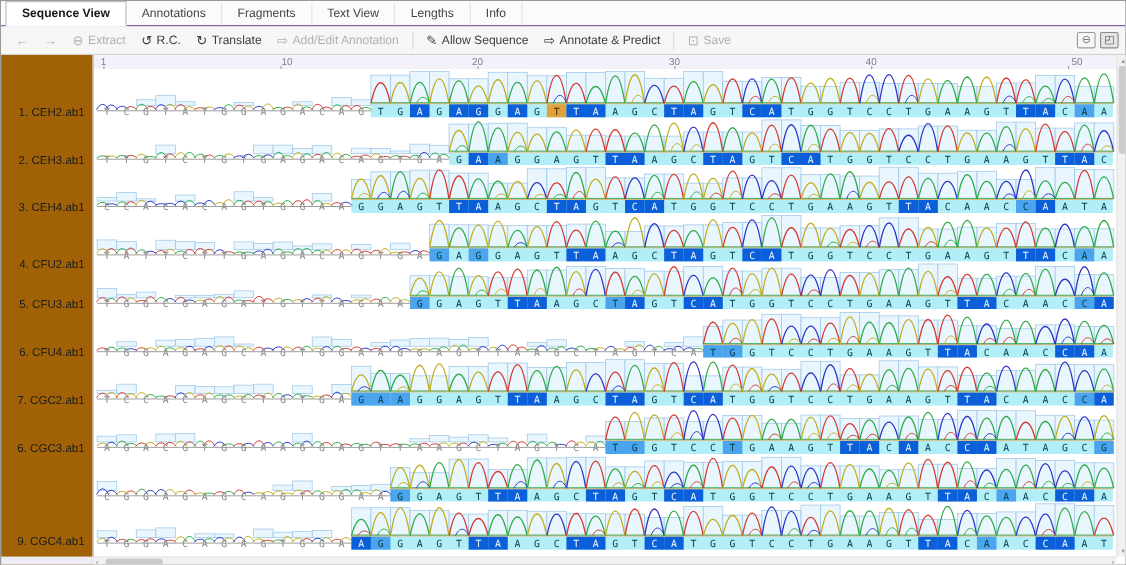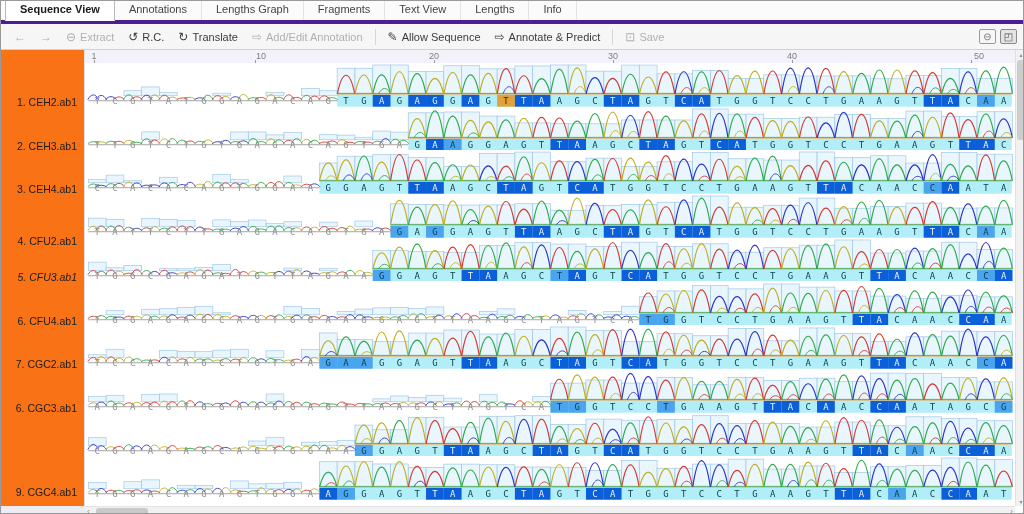--- a/index.html
+++ b/index.html
@@ -2,40 +2,40 @@
 <html><head>
 <meta charset="utf-8">
 <style>
   html,body{margin:0;padding:0;background:#888;}
   *{box-sizing:border-box;}
   .app{position:relative;width:1024px;height:514px;background:#fff;
        font-family:"Liberation Sans",sans-serif;overflow:hidden;
        border:1px solid #9a9a9a;}
   
   .tabbar{position:absolute;left:0;top:0;width:100%;height:23px;background:#fbfbfb;
-          border-bottom:4px solid #4c1d95;display:flex;align-items:flex-end;padding-left:4px;}
+          border-bottom:1px solid #4c1d95;display:flex;align-items:flex-end;padding-left:4px;}
   .tab{height:21px;line-height:20px;padding:0 14px;font-size:11px;color:#444;
        border-right:1px solid #e3e3e3;cursor:default;white-space:nowrap;}
   .tab.active{background:#fff;border:1px solid #b9b9b9;border-bottom:1px solid #fff;
        font-weight:bold;color:#1a1a1a;height:23px;line-height:21px;margin-bottom:-1px;}
   
   .toolbar{position:absolute;left:0;top:23px;width:100%;height:26px;background:#f6f6f6;
            border-bottom:1px solid #d2d2d2;display:flex;align-items:center;padding:0 6px;font-size:11px;}
   .tbtn{display:flex;align-items:center;gap:4px;padding:3px 7px;color:#3c3c3c;white-space:nowrap;}
   .tbtn .ticon{font-size:12px;line-height:12px;}
   .tbtn.disabled{color:#b0b0b0;}
   .tsep{width:1px;height:16px;background:#d6d6d6;margin:0 5px;}
   .tspacer{flex:1;}
   .winbtn{width:17px;height:15px;border:1px solid transparent;border-radius:2px;color:#777;
           font-size:10px;line-height:13px;text-align:center;margin-left:4px;}
   .winbtn.outlined{border-color:#9a9a9a;}
   .winbtn.pressed{background:#e4e4e4;border-color:#8a8a8a;color:#555;}
   
   .content{position:absolute;left:0;top:49px;width:1024px;height:465px;background:#fff;}
-  .labels{position:absolute;left:0;top:0;width:84px;height:465px;background:#f97316;
+  .labels{position:absolute;left:0;top:0;width:84px;height:465px;background:#a16207;
           border-right:1px solid #dfdfe8;text-align:center;}
   .rowlabel{position:absolute;right:7px;font-size:10.5px;color:#1c1c1c;white-space:nowrap;}
   .ruler{position:absolute;left:84px;top:0;width:930px;height:13px;background:#f3f2fa;
          font-size:9px;color:#7d7d85;}
   .rtick{position:absolute;top:1px;transform:translateX(-50%);}
   .rtickmark{position:absolute;top:10px;width:1px;height:3px;background:#9a9aa2;}
   .rows{position:absolute;left:84px;top:13px;width:930px;height:443px;overflow:hidden;background:#fff;}
   .rowsvg{position:absolute;left:0;display:block;}
   
   .vscroll{position:absolute;right:0;top:0;width:10px;height:456px;background:#f1f1f1;
@@ -48,21 +48,20 @@
   .harrow{position:absolute;color:#8a8a8a;font-size:8px;line-height:9px;}
   .corner{position:absolute;left:0;bottom:0;width:84px;height:9px;background:#edecf4;}
 </style>
 </head>
 <body>
 
 <div class="app">
   <div class="tabbar">
       <div class="tab active">Sequence View</div>
       <div class="tab">Annotations</div>
-      <div class="tab">Lengths Graph</div>
       <div class="tab">Fragments</div>
       <div class="tab">Text View</div>
       <div class="tab">Lengths</div>
       <div class="tab">Info</div>
     </div>
   <div class="toolbar">
       <div class="tbtn disabled">
         <span class="ticon">←</span>
       </div>
       <div class="tbtn disabled">
@@ -2134,21 +2133,21 @@
             <text x="903.9999999999999" y="41.5" fill="#083d4a">A</text>
             <text x="921.9" y="41.5" fill="#083d4a">T</text>
           </g>
         </svg>
       </div>
     <div class="labels">
         <div class="rowlabel" style="top: 46px;">1. CEH2.ab1</div>
         <div class="rowlabel" style="top: 89.7px;">2. CEH3.ab1</div>
         <div class="rowlabel" style="top: 133.4px;">3. CEH4.ab1</div>
         <div class="rowlabel" style="top: 185px;">4. CFU2.ab1</div>
-        <div class="rowlabel" style="top: 220.8px; font-style: italic;">5. CFU3.ab1</div>
+        <div class="rowlabel" style="top: 220.8px;">5. CFU3.ab1</div>
         <div class="rowlabel" style="top: 264.5px;">6. CFU4.ab1</div>
         <div class="rowlabel" style="top: 308.2px;">7. CGC2.ab1</div>
         <div class="rowlabel" style="top: 351.9px;">6. CGC3.ab1</div>
         <div class="rowlabel" style="top: 395.6px; margin-top: 40px;">9. CGC4.ab1</div>
         <div class="rowlabel" style="top: 439.3px; margin-top: 40px;">10. CLA2.ab1</div>
       </div>
     <div class="vscroll">
       <div class="sarrow" style="top:1px">▴</div>
       <div class="vthumb" style="top:10px;height:80px"></div>
       <div class="sarrow" style="bottom:1px">▾</div>

